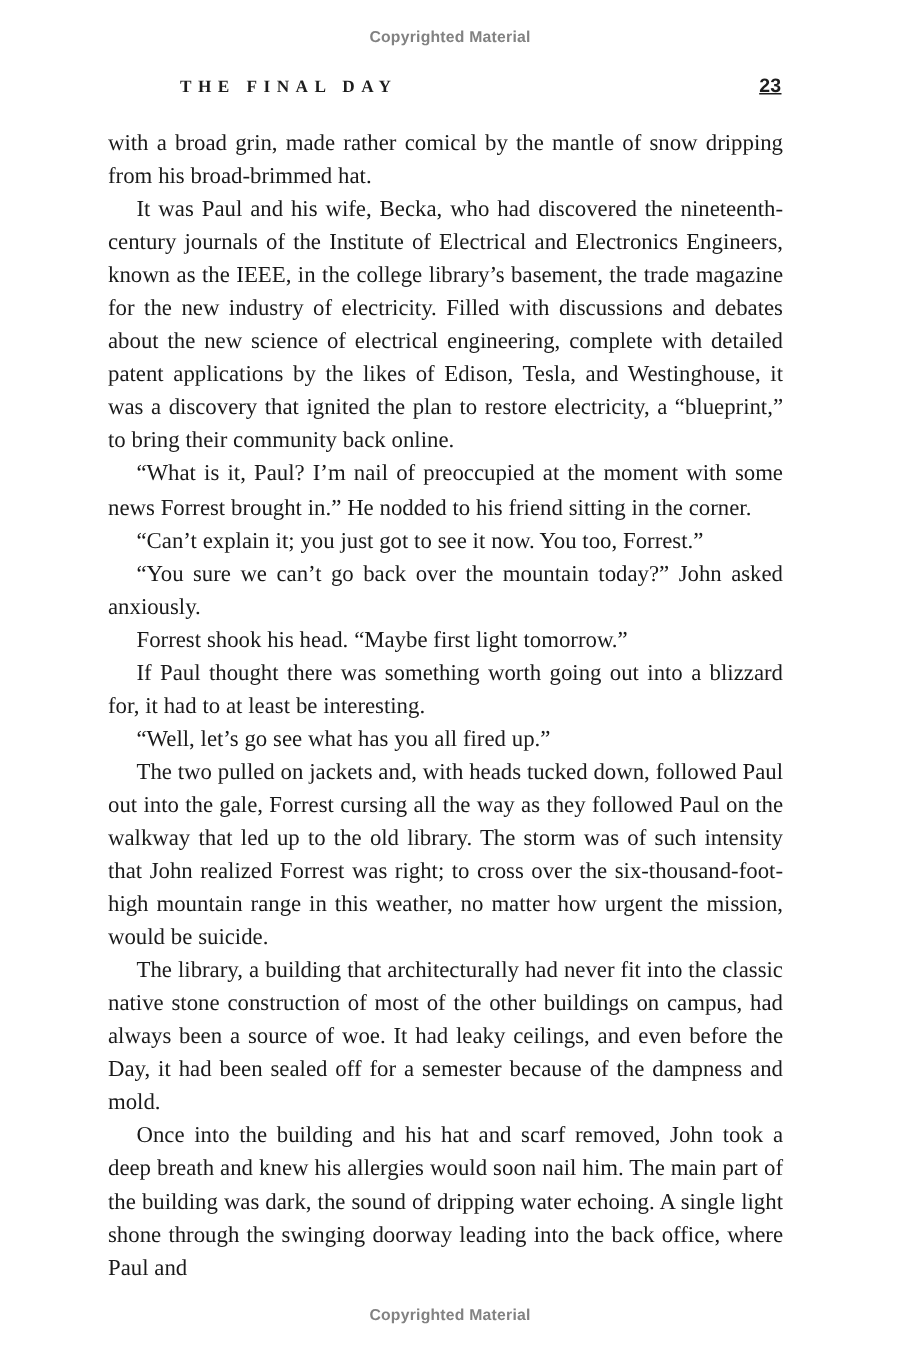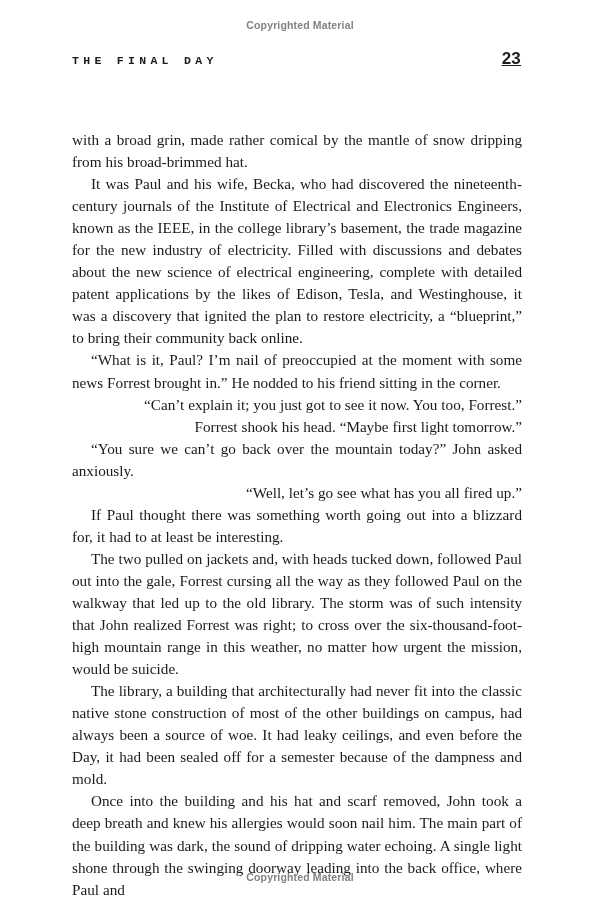--- a/index.html
+++ b/index.html
@@ -45,30 +45,31 @@
     position: absolute;
     left: 72px;
     right: 79px;
     top: 49px;
     height: 18px;
     display: flex;
     align-items: baseline;
     justify-content: space-between;
   }
   .running-title {
-    font-family: Liberation Mono, monospace;
+    font-family: Liberation Serif, serif;
     font-size: 11.5px;
     font-weight: 700;
     letter-spacing: 4.3px;
     color: #1d1d1d;
     white-space: nowrap;
+    margin-left: 48px;
   }
   .folio {
     font-family: "Liberation Sans", "DejaVu Sans", sans-serif;
-    font-size: 17px;
+    font-size: 13px;
     font-weight: 700;
     color: #1d1d1d;
     letter-spacing: 0.2px;
     text-decoration: underline;
   }
 
   
   .textblock {
     position: absolute;
     left: 72px;
@@ -78,44 +79,44 @@
   .para {
     margin: 0;
     font-size: 15.2px;
     line-height: 22.05px;
     text-align: justify;
     text-justify: inter-word;
     text-indent: 19px;
     hyphens: manual;
     word-spacing: 0.1px;
   }
-  .para.no-indent { text-indent: 0; margin-top: 44px; }
-  .para.flush { text-align: right; }
+  .para.no-indent { text-indent: 0; }
+  .para.flush { text-align: left; }
 </style>
 </head>
 <body>
 
 <div class="page">
 
   <div class="watermark watermark-top">Copyrighted Material</div>
 
   <div class="running-head">
     <span class="running-title">THE FINAL DAY</span>
     <span class="folio">23</span>
   </div>
 
   <div class="textblock">
     <p class="para no-indent">with a broad grin, made rather comical by the mantle of snow dripping from his broad-brimmed hat.</p>
     <p class="para">It was Paul and his wife, Becka, who had discovered the nineteenth-century journals of the Institute of Electrical and Electronics Engineers, known as the IEEE, in the college library’s basement, the trade magazine for the new industry of electricity. Filled with discussions and debates about the new science of electrical engineering, complete with detailed patent applications by the likes of Edison, Tesla, and Westinghouse, it was a discovery that ignited the plan to restore electricity, a “blueprint,” to bring their community back online.</p>
     <p class="para">“What is it, Paul? I’m nail of preoccupied at the moment with some news Forrest brought in.” He nodded to his friend sitting in the corner.</p>
     <p class="para flush">“Can’t explain it; you just got to see it now. You too, Forrest.”</p>
+    <p class="para">“You sure we can’t go back over the mountain today?” John asked anxiously.</p>
     <p class="para flush">Forrest shook his head. “Maybe first light tomorrow.”</p>
-    <p class="para">“You sure we can’t go back over the mountain today?” John asked anxiously.</p>
+    <p class="para">If Paul thought there was something worth going out into a blizzard for, it had to at least be interesting.</p>
     <p class="para flush">“Well, let’s go see what has you all fired up.”</p>
-    <p class="para">If Paul thought there was something worth going out into a blizzard for, it had to at least be interesting.</p>
     <p class="para">The two pulled on jackets and, with heads tucked down, followed Paul out into the gale, Forrest cursing all the way as they followed Paul on the walkway that led up to the old library. The storm was of such intensity that John realized Forrest was right; to cross over the six-thousand-foot-high mountain range in this weather, no matter how urgent the mission, would be suicide.</p>
     <p class="para">The library, a building that architecturally had never fit into the classic native stone construction of most of the other buildings on campus, had always been a source of woe. It had leaky ceilings, and even before the Day, it had been sealed off for a semester because of the dampness and mold.</p>
     <p class="para">Once into the building and his hat and scarf removed, John took a deep breath and knew his allergies would soon nail him. The main part of the building was dark, the sound of dripping water echoing. A single light shone through the swinging doorway leading into the back office, where Paul and</p>
   </div>
 
   <div class="watermark watermark-bottom">Copyrighted Material</div>
 
 </div>
 
 </body></html>

